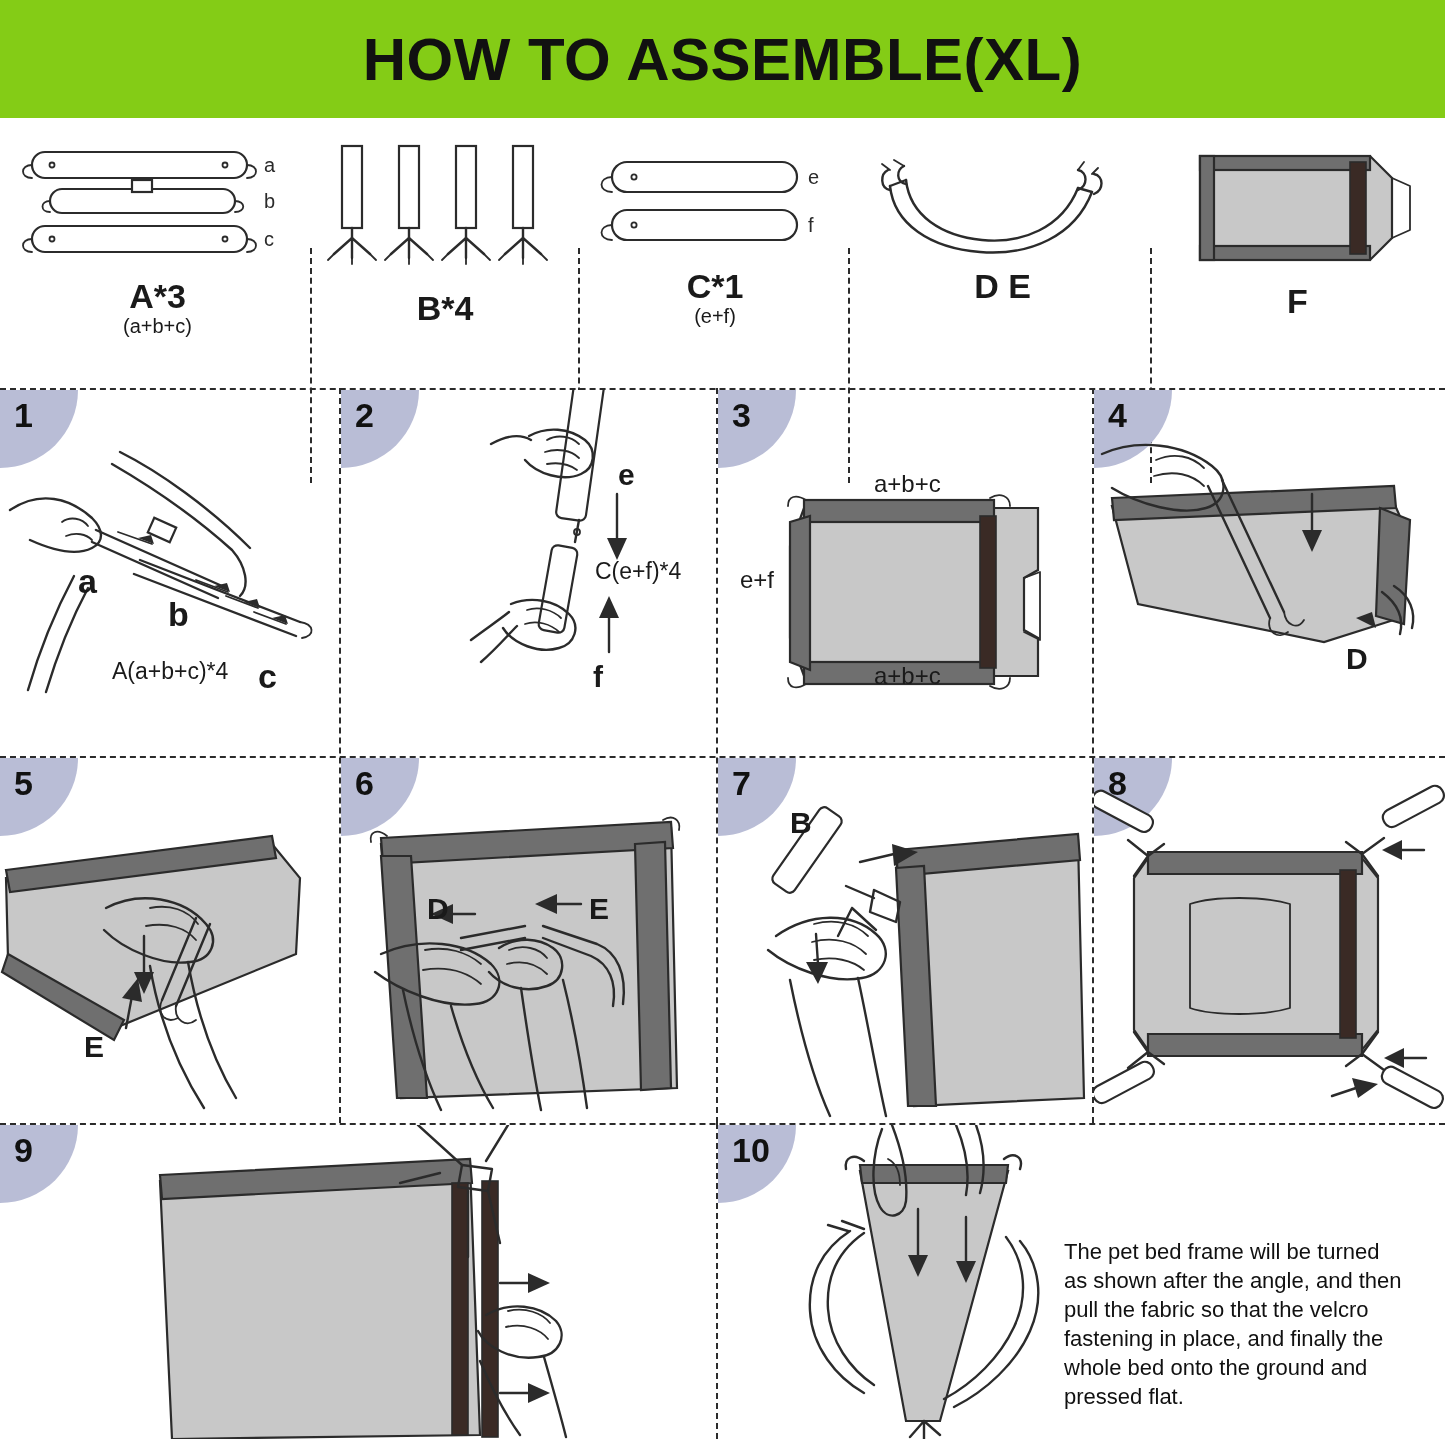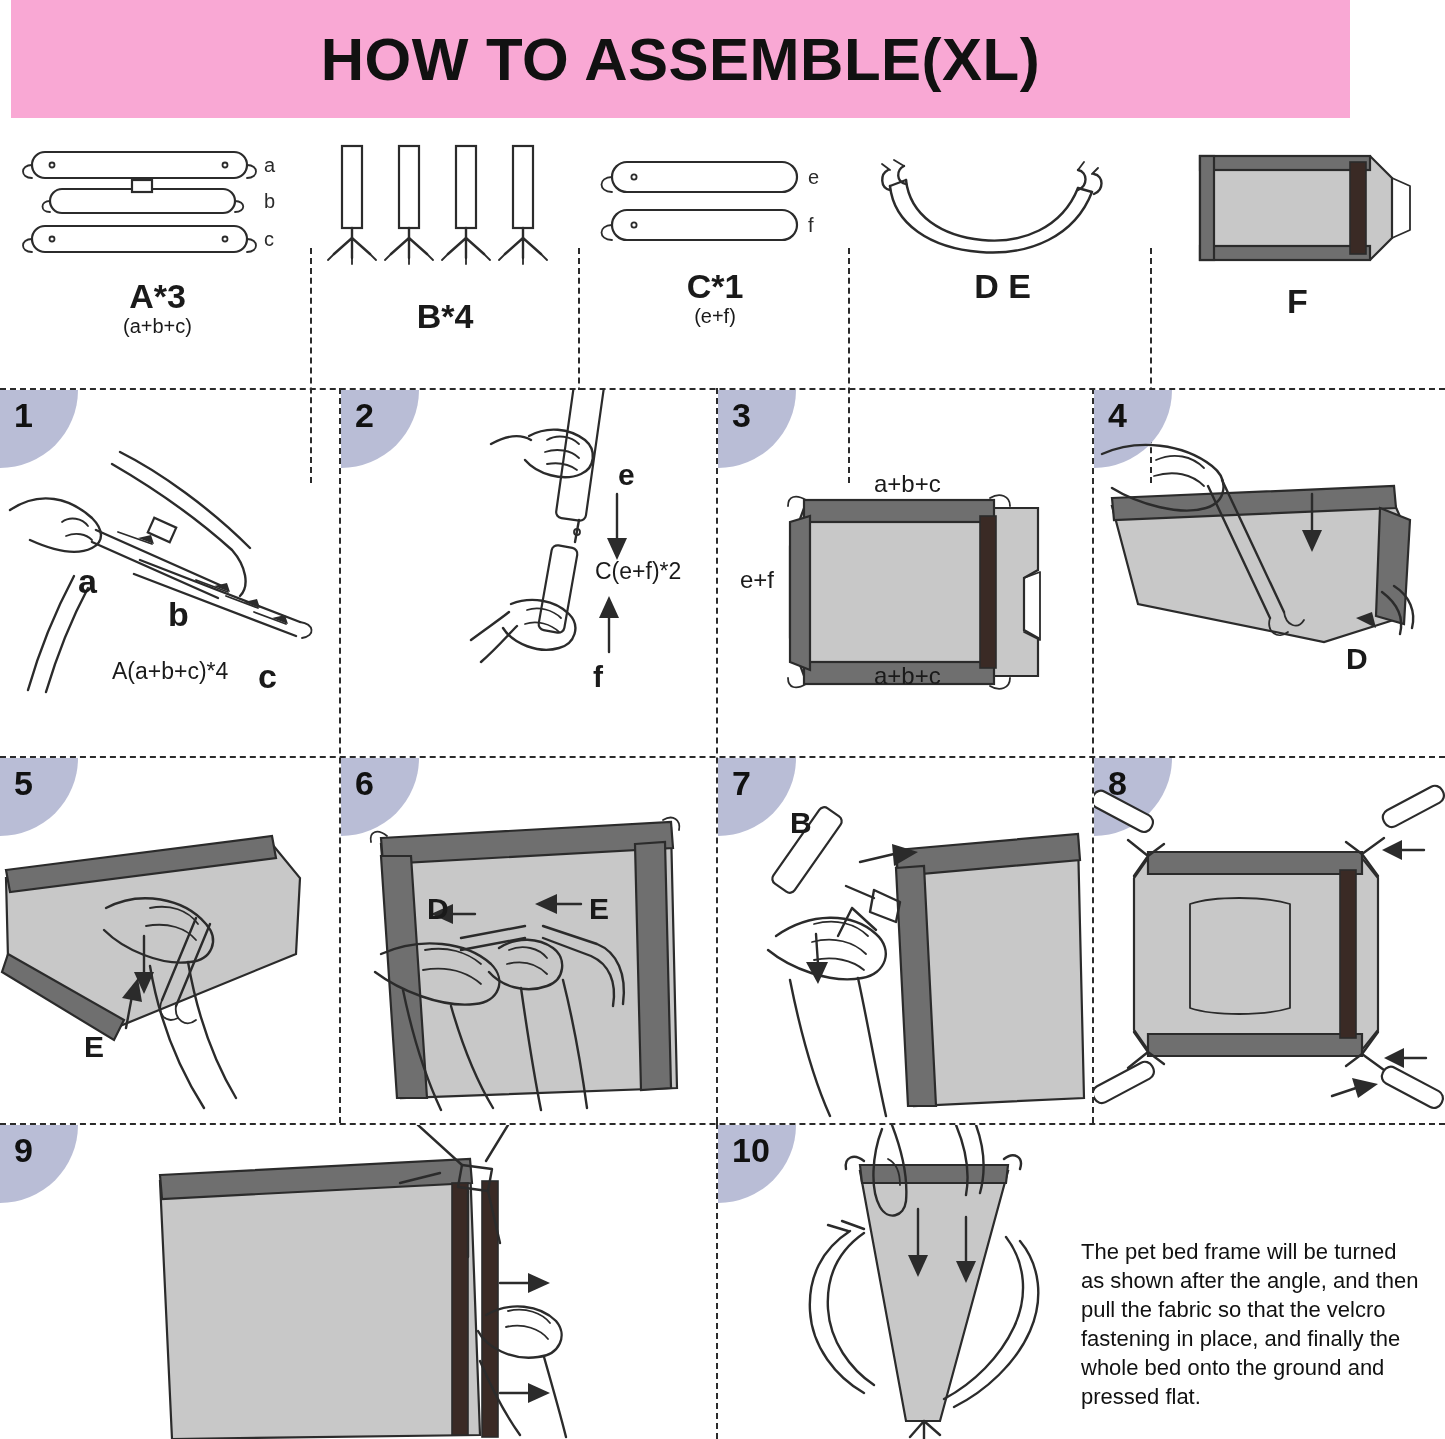--- a/index.html
+++ b/index.html
@@ -8,22 +8,22 @@
     background:#ffffff;
     font-family:"Liberation Sans", sans-serif;
     color:#1a1a1a;
     position:relative;
     overflow:hidden;
   }
   .page{position:relative;width:1445px;height:1439px;}
 
   
   .header{
-    position:absolute;left:11px;top:0;width:1339px;height:118px;
-    background:#f9a8d4;
+    position:absolute;left:0;top:0;width:1445px;height:118px;
+    background:#84cc16;
     display:flex;align-items:center;justify-content:center;
   }
   .header h1{
     margin:0;
     font-size:60px;
     font-weight:bold;
     letter-spacing:.5px;
     color:#111;
     font-family:"Liberation Sans", sans-serif;
   }
@@ -58,21 +58,20 @@
   .cap.small{font-size:21px;font-weight:normal;}
 
   
   .hline{position:absolute;left:0;width:1445px;border-top:2px dashed #2b2b2b;}
   .vline{position:absolute;border-left:2px dashed #2b2b2b;}
 
   .note{
     position:absolute;
     font-size:22px;line-height:1.32;color:#111;
     width:340px;
-    margin-left:17px;
   }
 
   svg{display:block;}
   .stroke{fill:none;stroke:#2b2b2b;stroke-width:2.4;stroke-linecap:round;stroke-linejoin:round;}
   .thin{fill:none;stroke:#2b2b2b;stroke-width:1.8;stroke-linecap:round;stroke-linejoin:round;}
   .fillgray{fill:#c8c8c8;stroke:#2b2b2b;stroke-width:2.2;}
   .filldark{fill:#6f6f6f;stroke:#2b2b2b;stroke-width:2.2;}
   .fillwhite{fill:#ffffff;stroke:#2b2b2b;stroke-width:2.2;}
   .blk{fill:#2b2b2b;}
   .arrow{fill:#2b2b2b;stroke:none;}
@@ -137,21 +136,21 @@
           <path class="stroke" d="M32 104 L 14 120 M32 104 L 50 120 M32 104 L 32 124"></path>
           <path class="thin" d="M14 120 L 8 126 M50 120 L 56 126 M32 124 L 32 130"></path>
         </g>
         <g transform="translate(171,0)">
           <rect class="fillwhite" x="22" y="12" width="20" height="82"></rect>
           <path class="stroke" d="M32 94 L 32 104"></path>
           <path class="stroke" d="M32 104 L 14 120 M32 104 L 50 120 M32 104 L 32 124"></path>
           <path class="thin" d="M14 120 L 8 126 M50 120 L 56 126 M32 124 L 32 130"></path>
         </g>
       </svg>
-      <div class="label" style="margin-top:20px;">B*4</div>
+      <div class="label" style="margin-top:12px;">B*4</div>
     </div>
 
     <div class="part" style="left:590px;top:26px;width:250px;">
       <svg width="250" height="125" viewBox="0 0 250 125">
         <rect class="fillwhite" x="22" y="18" width="185" height="30" rx="15"></rect>
         <path class="thin" d="M22 33 C 8 33, 8 48, 22 48"></path>
         <circle class="thin" cx="44" cy="33" r="2.6"></circle>
         <rect class="fillwhite" x="22" y="66" width="185" height="30" rx="15"></rect>
         <path class="thin" d="M22 81 C 8 81, 8 96, 22 96"></path>
         <circle class="thin" cx="44" cy="81" r="2.6"></circle>
@@ -262,21 +261,21 @@
         <path class="stroke" d="M140 272 C 156 258, 166 246, 176 236"></path>
 
         <path class="stroke" d="M276 104 L 276 150"></path>
         <path class="arrow" d="M266 148 L 286 148 L 276 170 z"></path>
 
         <path class="stroke" d="M268 262 L 268 226"></path>
         <path class="arrow" d="M258 228 L 278 228 L 268 206 z"></path>
       </svg>
       <div class="cap" style="left:277px;top:68px;font-size:30px;">e</div>
       <div class="cap" style="left:252px;top:270px;font-size:30px;">f</div>
-      <div class="cap small" style="left:254px;top:168px;font-size:23px;">C(e+f)*2</div>
+      <div class="cap small" style="left:254px;top:168px;font-size:23px;">C(e+f)*4</div>
     </div>
 
     <div class="cell" style="left:718px;top:2px;width:374px;height:366px;">
       <div class="corner"></div>
       <div class="num">3</div>
       <svg class="art" viewBox="0 0 374 366">
         <path class="fillgray" d="M86 118 L 320 118 L 320 180 L 306 188 L 306 240 L 320 248 L 320 286 L 86 286 L 72 248 L 72 156 Z"></path>
         <rect class="filldark" x="86" y="110" width="190" height="22"></rect>
         <rect class="filldark" x="86" y="272" width="190" height="22"></rect>
         <path class="filldark" d="M72 132 L 92 126 L 92 280 L 72 272 Z"></path>

